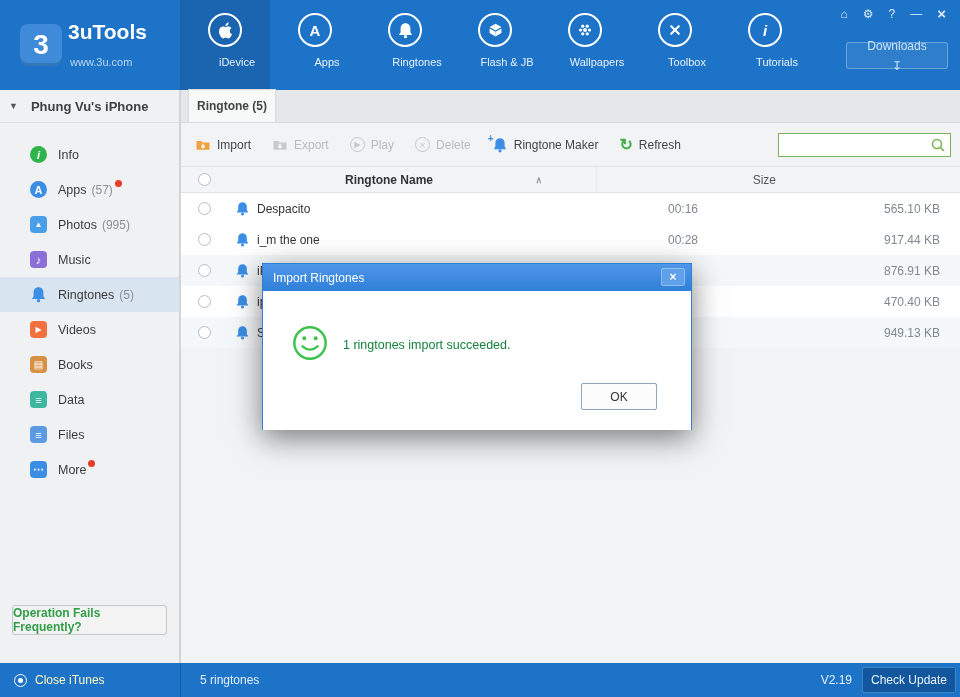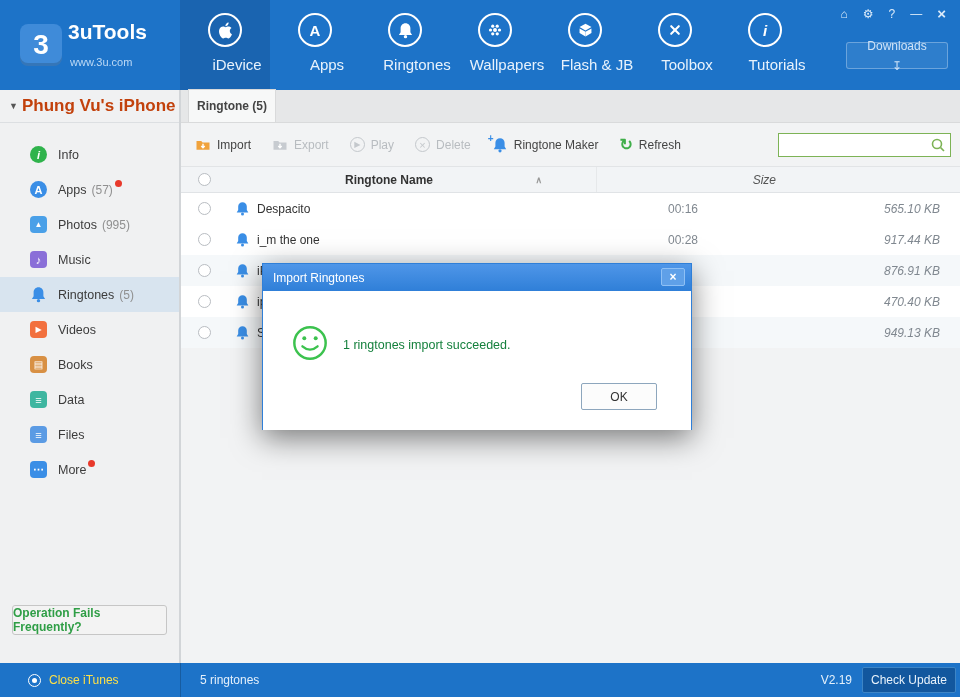--- a/index.html
+++ b/index.html
@@ -16,40 +16,40 @@
   .brand-name { position:absolute; left:68px; top:20px; color:#fff; font-size:21px; font-weight:bold; }
   .brand-site { position:absolute; left:70px; top:56px; color:#bcd9f5; font-size:11px; }
 
   .nav { position:absolute; left:180px; top:0; height:90px; display:flex; }
   .nav-item { width:90px; height:90px; display:flex; flex-direction:column; align-items:center;
               padding-top:13px; cursor:pointer; }
   .nav-item.active { background:#1a64b0; }
   .nav-circle { width:34px; height:34px; border:2px solid #fff; border-radius:50%;
                 display:flex; align-items:center; justify-content:center;
                 color:#fff; font-size:15px; font-weight:bold; }
-  .nav-label { margin-top:9px; color:#e8f2fc; font-size:15px; white-space:nowrap;padding-left:24px; }
+  .nav-label { margin-top:9px; color:#e8f2fc; font-size:11px; white-space:nowrap;padding-left:24px; }
   .ic { fill:#fff; }
 
   .win-icons { position:absolute; top:7px; right:14px; display:flex; gap:15px; align-items:center;
                color:#dcebfa; font-size:12px; }
   .win-icons span { cursor:pointer; line-height:14px; }
   .wi-close { font-size:15px; font-weight:bold; }
 
   .downloads-btn { position:absolute; top:42px; right:12px; width:102px; height:27px;
                    background:rgba(255,255,255,.08); border:1px solid rgba(220,235,250,.35);
                    border-radius:3px; display:flex; align-items:center; justify-content:center; gap:6px;
                    color:#cfe3f8; font-size:12px; cursor:pointer;flex-direction:column; }
 
   
   .sidebar { position:absolute; left:0; top:90px; width:180px; height:573px; background:#f0f1f2;
              border-right:1px solid #d2d5d8; }
   .device-row { height:33px; border-bottom:1px solid #dcdfe2; display:flex; align-items:center;
                 padding-left:9px; cursor:pointer; }
   .device-caret { font-size:9px; color:#555; }
-  .device-name { margin-left:4px; font-size:17px; font-weight:bold; color:#c2410c; }
+  .device-name { margin-left:13px; font-size:13px; font-weight:bold; color:#404040; }
 
   .side-list { padding-top:14px; }
   .side-item { height:35px; display:flex; align-items:center; padding-left:30px; cursor:pointer; }
   .side-item.selected { background:#d8e4ef; }
   .si-icon { width:17px; height:17px; margin-right:11px; display:flex; align-items:center; justify-content:center;
              color:#fff; border-radius:4px; font-size:10px; flex:0 0 17px; }
   .si-circle { border-radius:50%; }
   .si-label { font-size:12.5px; color:#3c3c3c; }
   .si-count { font-size:12px; color:#909090; margin-left:5px; }
   .badge-dot { width:7px; height:7px; background:#e8392b; border-radius:50%; margin-left:2px;
@@ -98,37 +98,37 @@
   .search-mag { position:absolute; right:5px; top:4px; stroke:#7db356; fill:none; }
 
   
   .thead, .trow { display:grid; grid-template-columns:46px 30px 1fr 200px 120px; align-items:center; }
   .thead { height:26px; background:#f2f4f6; border-bottom:1px solid #e0e3e6;gap:44px; }
   .th-name { font-size:12px; font-weight:bold; color:#333; display:flex; align-items:center; }
   .sort { margin-left:auto; padding-right:10px; color:#999; font-size:9px; }
   .col-time { padding-left:28px; font-size:12px; color:#555; align-self:stretch; display:flex; align-items:center;
               border-left:1px solid #e6e8ea; }
   .col-size { padding-right:20px; font-size:12px; color:#555; text-align:right; align-self:stretch;
-              display:flex; align-items:center; justify-content:flex-end; border-left:1px solid #e6e8ea;font-style:italic; }
+              display:flex; align-items:center; justify-content:flex-end; border-left:1px solid #e6e8ea; }
   .trow { height:31px; cursor:pointer; }
   .trow:nth-child(even) { background:#fff; }
   .trow:nth-child(odd) { background:#f5f8fa; }
   .trow:first-child { background:#fff; }
   .td-name { font-size:12px; color:#333; }
   .td-time { padding-left:28px; font-size:12px; color:#808890; border:none; }
   .td-size { padding-right:20px; font-size:12px; color:#808890; text-align:right; border:none; }
   .radio { width:13px; height:13px; border:1px solid #b9bdc2; border-radius:50%; background:#fff;
            margin:0 auto; cursor:pointer; }
   .cell-center { display:flex; justify-content:center; align-items:center; }
 
   
   .footer { position:absolute; left:0; top:663px; width:960px; height:34px; background:#1d73c8; }
   .f-divider { position:absolute; left:180px; top:0; width:1px; height:34px; background:rgba(0,0,0,.2); }
-  .close-itunes { position:absolute; left:28px; top:0; height:34px; display:flex; align-items:center; gap:8px;
-                  color:#fde047; font-size:12px; cursor:pointer; }
+  .close-itunes { position:absolute; left:14px; top:0; height:34px; display:flex; align-items:center; gap:8px;
+                  color:#fef9c3; font-size:12px; cursor:pointer; }
   .ci-icon { width:13px; height:13px; border:1.5px solid #fff; border-radius:50%;
              display:flex; align-items:center; justify-content:center; }
   .ci-icon i { width:5px; height:5px; background:#fff; border-radius:50%; }
   .f-count { position:absolute; left:200px; top:0; height:34px; display:flex; align-items:center;
              color:#e4f0fb; font-size:12px; }
   .f-version { position:absolute; right:108px; top:0; height:34px; display:flex; align-items:center;
                color:#e4f0fb; font-size:12px; }
   .check-update { position:absolute; right:4px; top:4px; width:94px; height:26px; background:#12579e;
                   border:1px solid #3d85c6; border-radius:2px; color:#e8f2fb; font-size:12px;
                   display:flex; align-items:center; justify-content:center; cursor:pointer; }
@@ -216,33 +216,33 @@
       <div class="nav-item">
         <span class="nav-circle">
             <svg class="ic" width="17" height="17" viewBox="0 0 16 16">
               <use href="#sym-bell"></use>
             </svg>
           </span>
         <span class="nav-label">Ringtones</span>
       </div>
       <div class="nav-item">
         <span class="nav-circle">
+            <svg class="ic" width="17" height="17" viewBox="0 0 20 20">
+              <use href="#sym-box"></use>
+            </svg>
+          </span>
+        <span class="nav-label">Flash &amp; JB</span>
+      </div>
+      <div class="nav-item">
+        <span class="nav-circle">
             <svg class="ic" width="18" height="18" viewBox="0 0 20 20">
               <use href="#sym-flower"></use>
             </svg>
           </span>
         <span class="nav-label">Wallpapers</span>
-      </div>
-      <div class="nav-item">
-        <span class="nav-circle">
-            <svg class="ic" width="17" height="17" viewBox="0 0 20 20">
-              <use href="#sym-box"></use>
-            </svg>
-          </span>
-        <span class="nav-label">Flash &amp; JB</span>
       </div>
       <div class="nav-item">
         <span class="nav-circle">
             <svg class="ic" width="16" height="16" viewBox="0 0 20 20">
               <use href="#sym-cross"></use>
             </svg>
           </span>
         <span class="nav-label">Toolbox</span>
       </div>
       <div class="nav-item">

